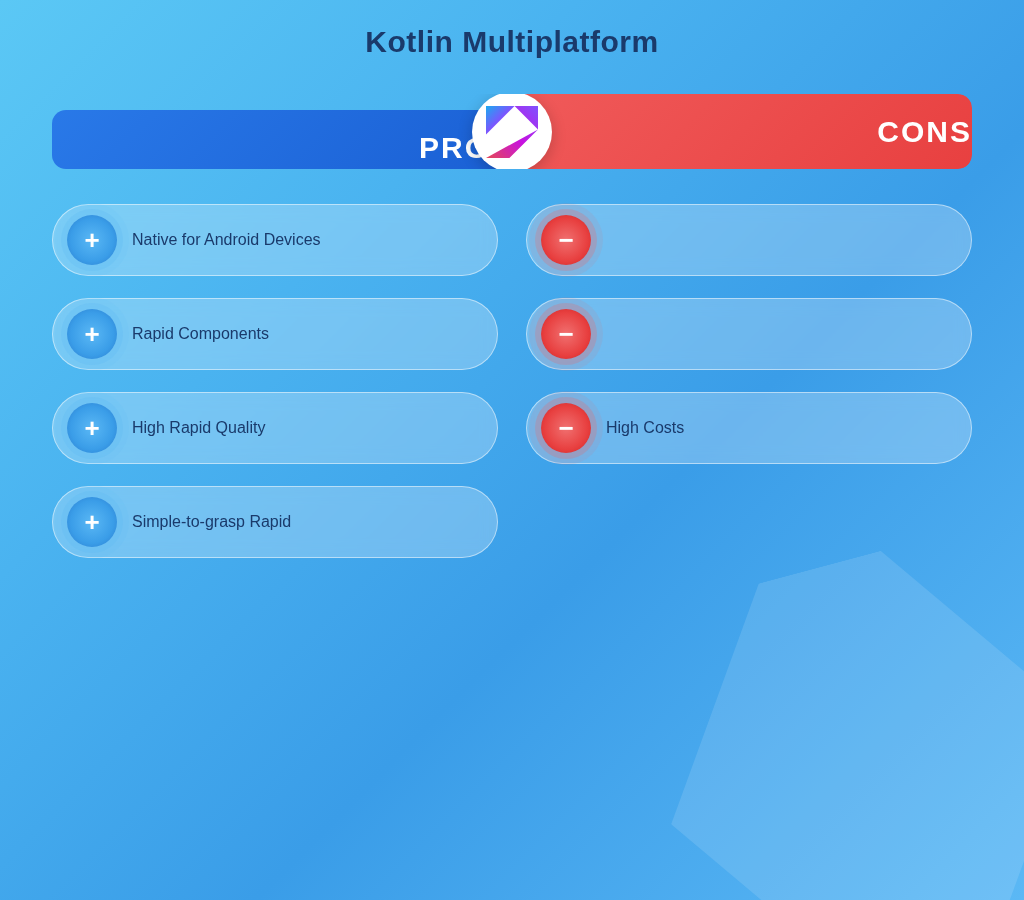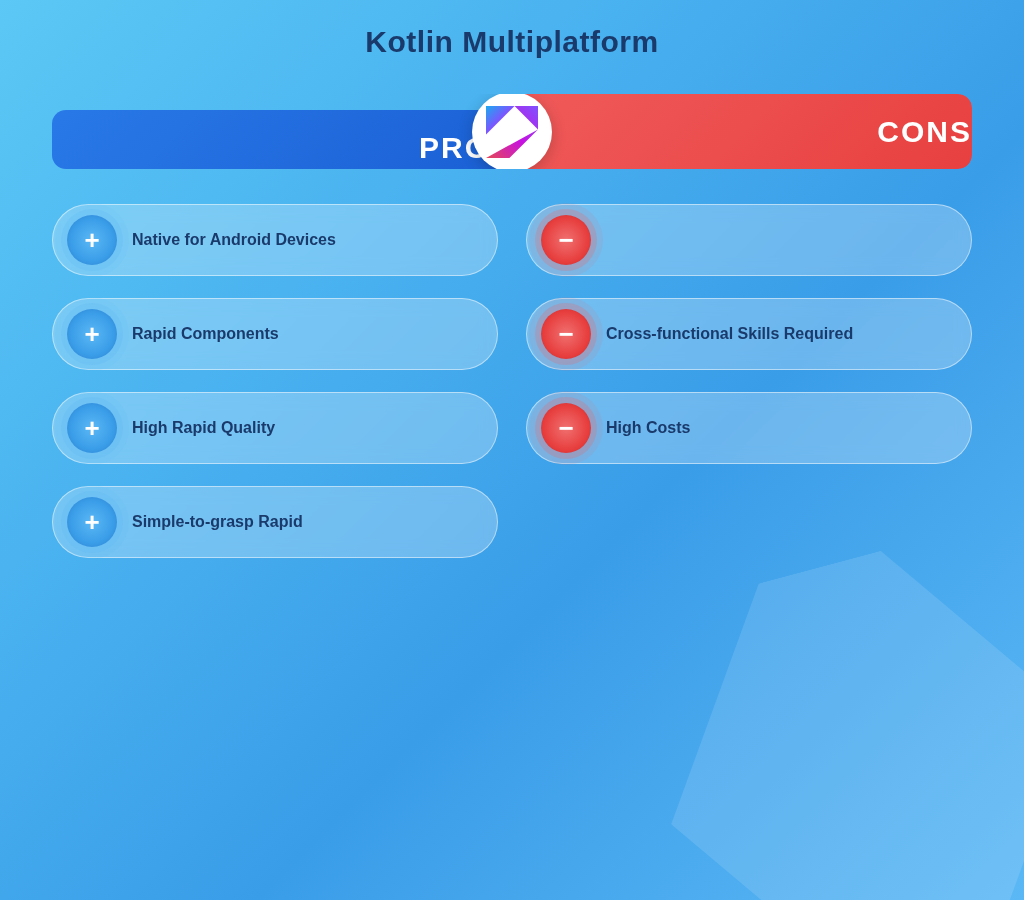--- a/index.html
+++ b/index.html
@@ -149,21 +149,21 @@
       box-shadow: 0 0 0 6px rgba(90,184,245,0.25), 0 0 0 12px rgba(90,184,245,0.1);
     }
 
     .icon-minus {
       background: radial-gradient(circle, #f07070 0%, #e84040 60%, #d02020 100%);
       box-shadow: 0 0 0 6px rgba(240,100,100,0.25), 0 0 0 12px rgba(240,100,100,0.1);
     }
 
     .item-label {
       font-size: 16px;
-      font-weight: 700;
+      font-weight: 400;
       color: #1a3a6b;
     }
   </style>
 </head>
 <body>
 
 <h1 class="title">Kotlin Multiplatform</h1>
 
 <div class="header-bar">
   <div class="pros-header">
@@ -212,20 +212,19 @@
       <div class="icon-circle icon-plus">+</div>
       <span class="item-label">Simple-to-grasp Rapid</span>
     </div>
     </div>
   <div class="column" id="cons-col">
       <div class="item-row">
       <div class="icon-circle icon-minus">−</div>
     </div>
       <div class="item-row">
       <div class="icon-circle icon-minus">−</div>
-      <span class="item-label">Cross-functional Skills Required</span>
     </div>
       <div class="item-row">
       <div class="icon-circle icon-minus">−</div>
       <span class="item-label">High Costs</span>
     </div>
     </div>
 </div>
 
 </body></html>

